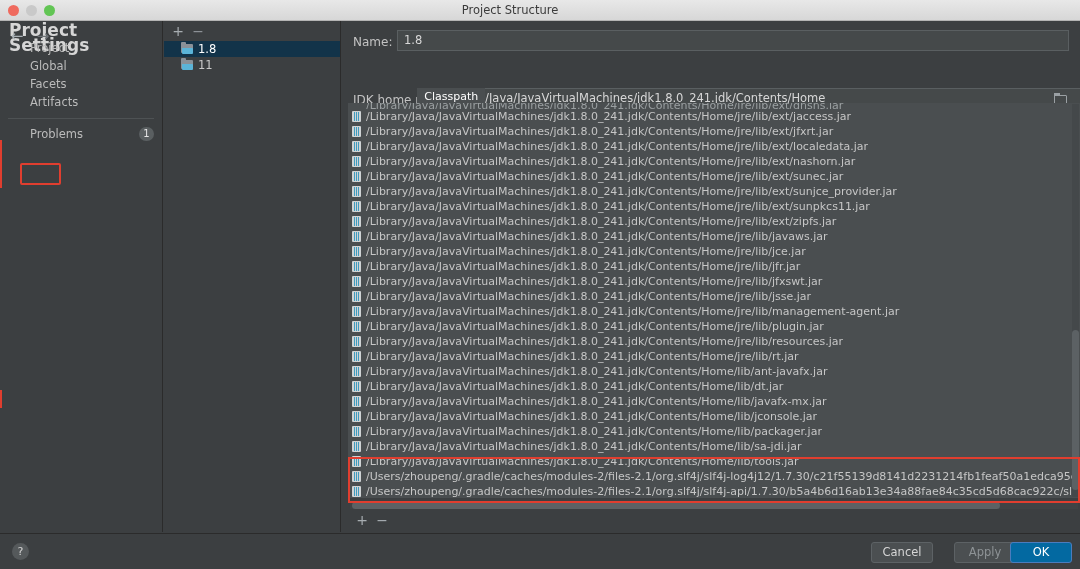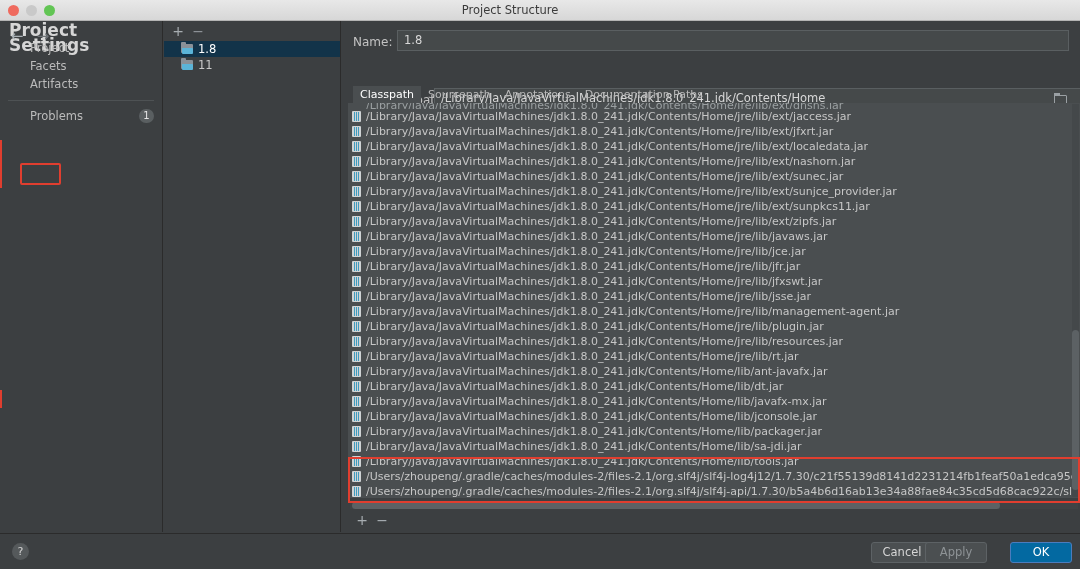--- a/index.html
+++ b/index.html
@@ -111,21 +111,21 @@
     position: absolute; right: 4px; top: 4px; width: 14px; height: 12px;
   }
   .browse-icon .b-back { position: absolute; left: 0; top: 2px; width: 13px; height: 9px;
                          border: 1px solid #9aa0a4; border-radius: 1px; }
   .browse-icon .b-tab { position: absolute; left: 0; top: 0px; width: 6px; height: 3px;
                         background: #9aa0a4; }
 
   
   .tabs {
     position: absolute; left: 11px; top: 67px; height: 18px;
-    display: flex; align-items: flex-end;
+    display: flex; align-items: flex-end; flex-direction: column;
   }
   .tab {
     font-size: 11px; color: #b8b8b8; padding: 2px 7px 3px 7px;
     line-height: 13px; border-bottom: 2px solid transparent;
   }
   .tab.active { color: #ffffff; background: #4a4e50; }
 
   
   .cp-wrap {
     position: absolute; left: 348px; top: 103px; width: 732px; height: 395px;
@@ -186,21 +186,21 @@
     position: absolute; left: 12px; top: 9px; width: 17px; height: 17px;
     border-radius: 50%; background: #55595b; color: #d4d4d4;
     font-size: 11px; line-height: 17px; text-align: center;
   }
   .btn {
     position: absolute; top: 8px; height: 21px; min-width: 62px;
     border-radius: 3px; font-size: 11.5px; line-height: 19px; text-align: center;
     border: 1px solid #5d6265; background: #4b4f51; color: #d6d6d6; padding: 0 10px;
   }
   .btn-cancel { right: 147px; }
-  .btn-apply  { right: 93px; color: #8e9396; }
+  .btn-apply  { right: 64px; color: #8e9396; }
   .btn-ok     { right: 8px; background: #0369a1; border-color: #4b7cbd; color: #ffffff; }
 </style>
 </head>
 <body>
 
 <div id="app">
 
   <div class="titlebar">
     <div class="lights">
       <div class="light l-red"></div>
@@ -212,20 +212,21 @@
 
   <div class="sidebar">
     <div class="navarrows">
       <div class="arrow arr-back">←</div>
       <div class="arrow arr-fwd">→</div>
     </div>
 
     <div>
       <div class="sec-head">Project Settings</div>
       <div class="nav-item">Project</div>
+      <div class="nav-item">Global</div>
       <div class="nav-item">Facets</div>
       <div class="nav-item">Artifacts</div>
     </div>
 
 
     <div class="nav-sep"></div>
     <div class="nav-item">
       <span>Problems</span>
       <span class="badge">1</span>
     </div>

